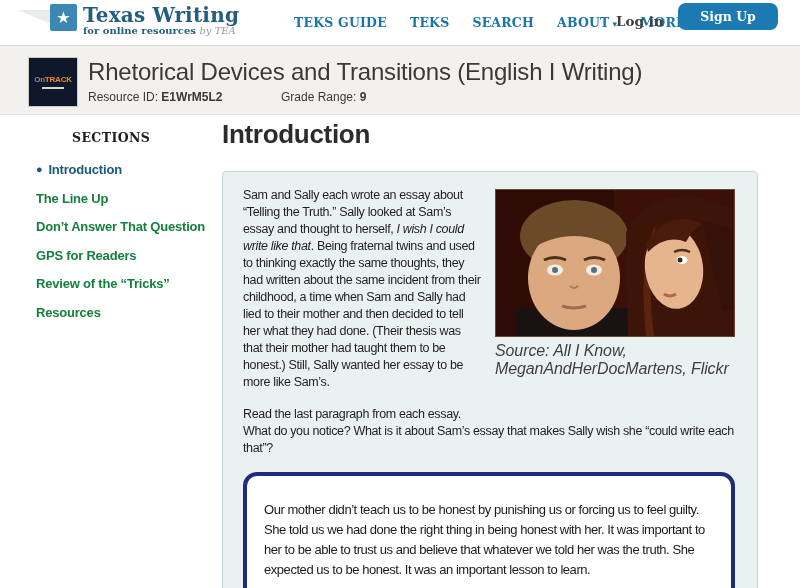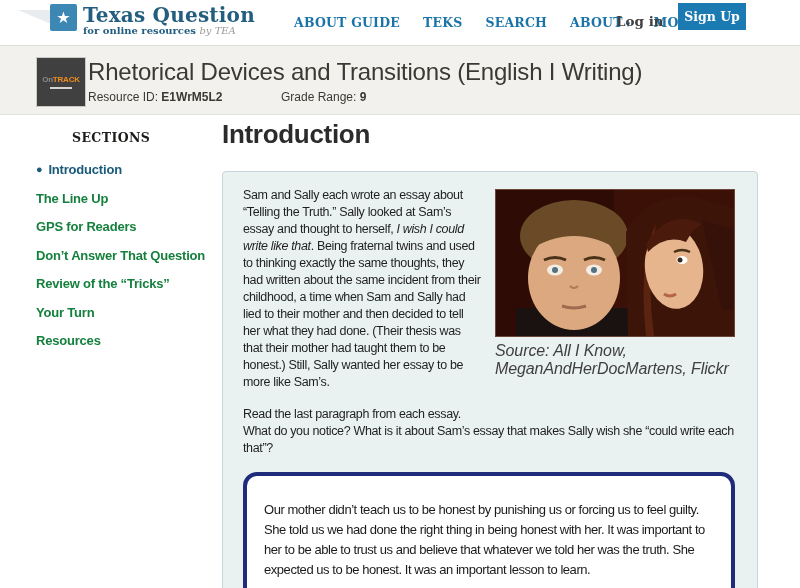--- a/index.html
+++ b/index.html
@@ -18,29 +18,29 @@
   .brand-title { display: block; font-size: 20px; font-weight: bold; color: #235d7f; letter-spacing: .2px; }
   .brand-sub { display: block; margin-top: -2px; font-size: 10px; font-weight: bold; color: #235d7f; }
   .brand-sub em { font-style: italic; font-weight: normal; color: #9a9a9a; }
   .navlinks { position: absolute; left: 294px; top: 0; height: 45px; display: flex;
     align-items: center; gap: 23px; }
   .navlinks a { font-family: "DejaVu Serif", serif; font-weight: bold; font-size: 12.5px;
     color: #1a74a8; text-decoration: none; letter-spacing: .2px; white-space: nowrap; }
   .caret { font-size: 9px; margin-left: 3px; color: #1a74a8; }
   .login { position: absolute; left: 616px; top: 13px; font-family: "DejaVu Serif", serif;
     font-weight: bold; font-size: 13.5px; color: #404040; text-decoration: none; }
-  .signup { position: absolute; left: 678px; top: 3px; width: 68px; height: 27px;
-    background: #1b7ab2; border: none; border-radius: 0; color: #fff;
+  .signup { position: absolute; left: 678px; top: 3px; width: 100px; height: 27px;
+    background: #1b7ab2; border: none; border-radius: 8px; color: #fff;
     font-family: "DejaVu Serif", serif; font-weight: bold; font-size: 12.5px; cursor: pointer; }
 
   
   .band { position: absolute; left: 0; top: 45px; width: 800px; height: 70px;
     background: #f2f1ee; border-top: 1px solid #dddcd9; border-bottom: 1px solid #e3e2df; }
-  .thumb { position: absolute; left: 36px; top: 11px; width: 50px; height: 50px;
-    background: #404040; border: 1px solid #c9c9c6; display: flex; flex-direction: column;
+  .thumb { position: absolute; left: 28px; top: 11px; width: 50px; height: 50px;
+    background: #0f172a; border: 1px solid #c9c9c6; display: flex; flex-direction: column;
     align-items: center; justify-content: center; }
   .thumb-line { font-size: 8px; font-weight: bold; letter-spacing: -.2px; }
   .thumb-on { color: #8a8a8a; } .thumb-track { color: #f08c1e; }
   .thumb-bar { width: 22px; height: 2px; background: #d8d5d0; margin-top: 3px; }
   .res-title { position: absolute; left: 88px; top: 12px; font-size: 24px; font-weight: normal;
     color: #3a3933; letter-spacing: -.2px; }
   .res-meta { position: absolute; left: 88px; top: 44px; font-size: 12px; color: #3a3933; }
   .res-meta .meta-grade { position: absolute; left: 193px; top: 0; white-space: nowrap; }
   .res-meta b { font-weight: bold; }
 
@@ -77,25 +77,25 @@
 <body>
 
 <div class="page">
 
   <header class="topbar">
     <span class="ribbon"></span>
     <span class="star-box">
       <span>★</span>
     </span>
     <span class="brand-text">
-      <span class="brand-title">Texas Question</span>
+      <span class="brand-title">Texas Writing</span>
       <span class="brand-sub"><span>for online resources</span> <em>by TEA</em></span>
     </span>
     <nav class="navlinks">
-      <a href="#">ABOUT GUIDE</a>
+      <a href="#">TEKS GUIDE</a>
       <a href="#">TEKS</a>
       <a href="#">SEARCH</a>
       <a href="#"><span>ABOUT</span><span class="caret">▾</span></a>
       <a href="#"><span>MORE</span><span class="caret">▾</span></a>
     </nav>
     <a href="#" class="login">Log in</a>
     <button class="signup">Sign Up</button>
   </header>
 
   <section class="band">
@@ -108,24 +108,23 @@
       <span><span>Resource ID: </span><b>E1WrM5L2</b></span>
       <span class="meta-grade"><span>Grade Range: </span><b>9</b></span>
     </div>
   </section>
 
   <aside class="sidebar">
     <div class="sidebar-heading">SECTIONS</div>
     <ul>
       <li class="active"><a href="#"><span class="dot">●</span><span>Introduction</span></a></li>
       <li><a href="#">The Line Up</a></li>
+      <li><a href="#">Don’t Answer That Question</a></li>
       <li><a href="#">GPS for Readers</a></li>
-      <li><a href="#">Don’t Answer That Question</a></li>
       <li><a href="#">Review of the “Tricks”</a></li>
-      <li><a href="#">Your Turn</a></li>
       <li><a href="#">Resources</a></li>
     </ul>
   </aside>
 
   <h2 class="main-heading">Introduction</h2>
 
   <section class="card">
     <div class="photo-float">
       <div class="photo">
         <svg viewBox="0 0 238 146" preserveAspectRatio="none">

